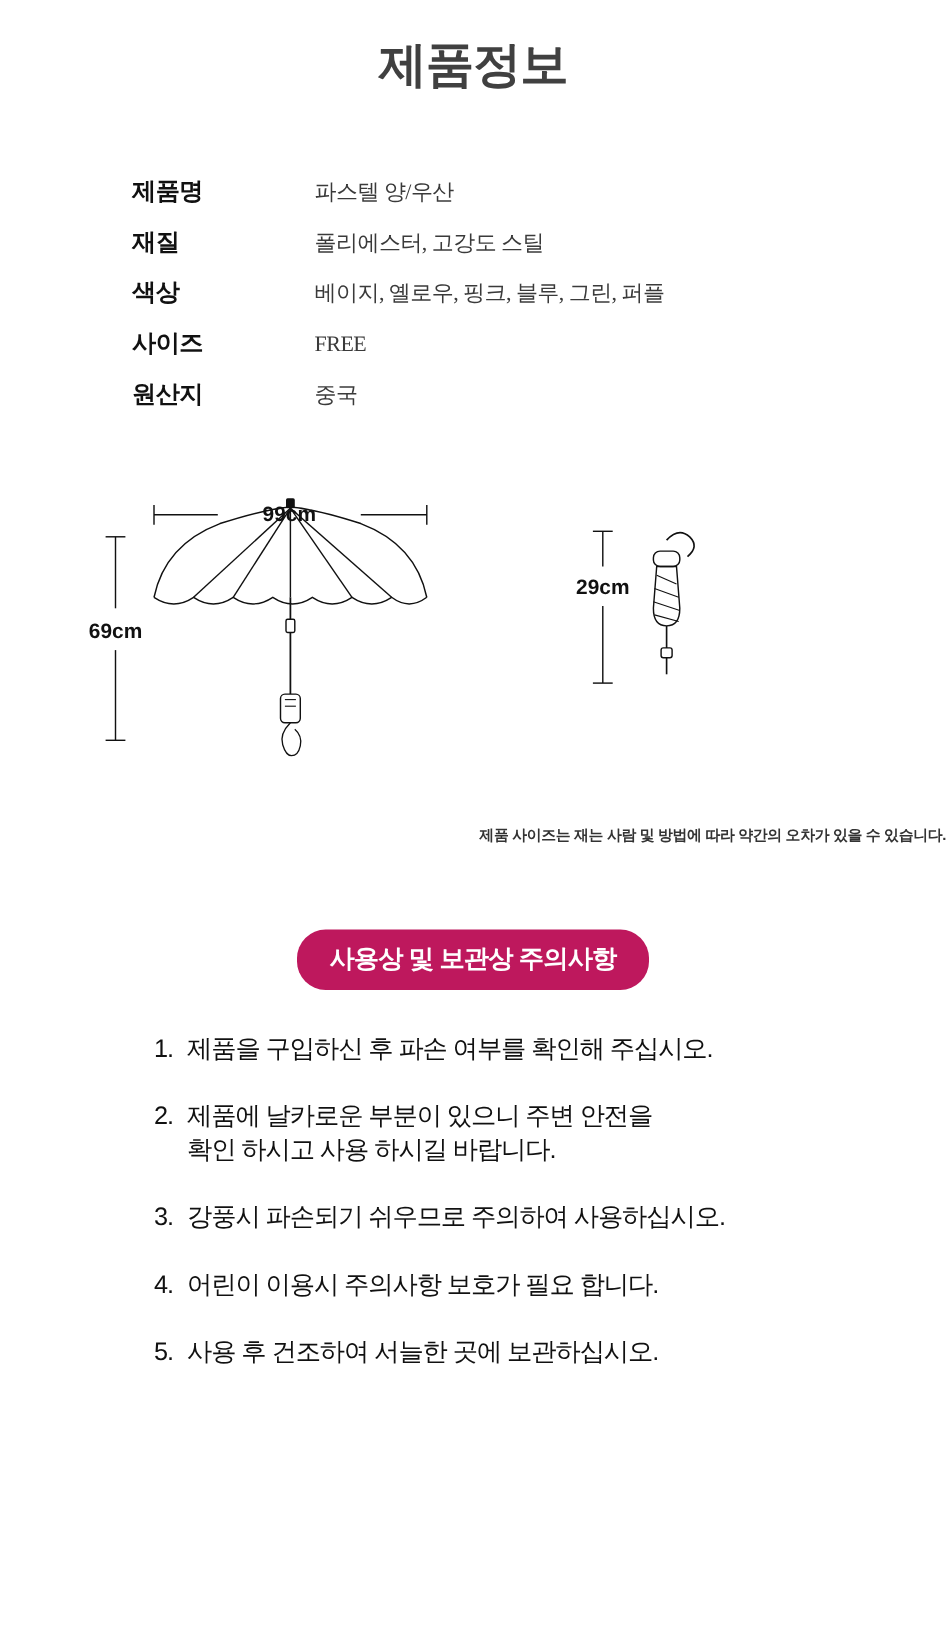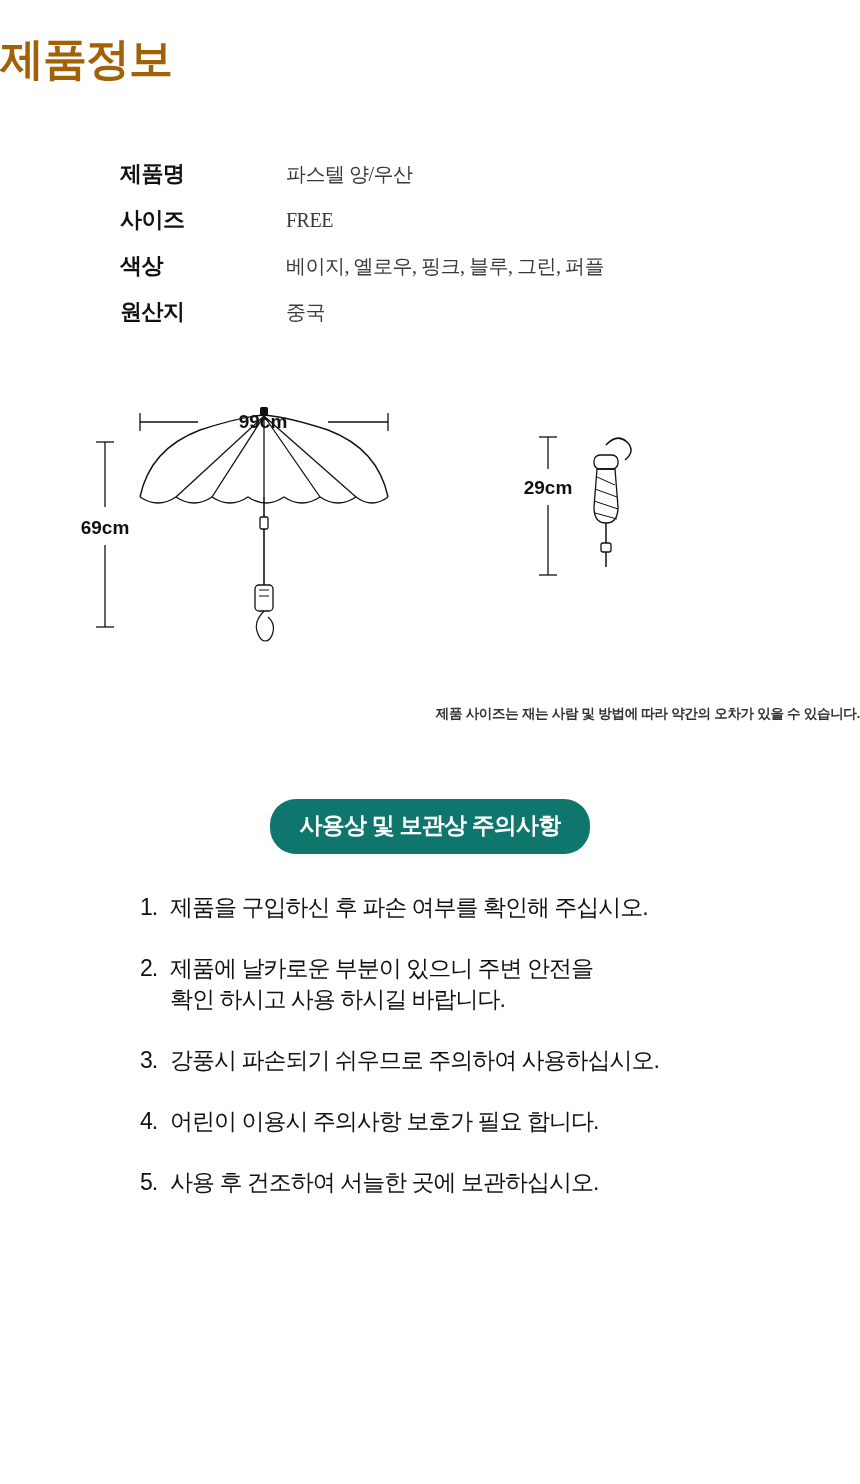--- a/index.html
+++ b/index.html
@@ -12,26 +12,26 @@
     width: 860px;
     height: 1484px;
     position: relative;
     font-family: "Liberation Sans", "DejaVu Sans", sans-serif;
     color: #1a1a1a;
     overflow: hidden;
   }
 
   
   .page-title {
-    text-align: left;
+    text-align: center;
     font-size: 44px;
     font-weight: bold;
     letter-spacing: -1px;
     margin-top: 30px;
-    color: #a16207;
+    color: #404040;
   }
 
   
   .spec-table {
     margin-top: 70px;
     margin-left: 120px;
     width: 640px;
   }
   .spec-row {
     display: flex;
@@ -72,21 +72,21 @@
     letter-spacing: -0.3px;
   }
 
   
   .caution-wrap {
     margin-top: 72px;
     text-align: center;
   }
   .caution-pill {
     display: inline-block;
-    background: #0f766e;
+    background: #be185d;
     color: #ffffff;
     font-size: 23px;
     font-weight: bold;
     padding: 11px 30px 13px 30px;
     border-radius: 26px;
     letter-spacing: -0.8px;
   }
   .caution-list {
     margin: 38px auto 0 auto;
     width: 620px;
@@ -115,29 +115,33 @@
 
 <div class="page-title">제품정보</div>
 
 <div class="spec-table">
 
   <div class="spec-row">
     <div class="spec-label">제품명</div>
     <div class="spec-value">파스텔 양/우산</div>
   </div>
 
+  <div class="spec-row">
+    <div class="spec-label">재질</div>
+    <div class="spec-value">폴리에스터, 고강도 스틸</div>
+  </div>
+
+  <div class="spec-row">
+    <div class="spec-label">색상</div>
+    <div class="spec-value">베이지, 옐로우, 핑크, 블루, 그린, 퍼플</div>
+  </div>
 
   <div class="spec-row">
     <div class="spec-label">사이즈</div>
     <div class="spec-value">FREE</div>
-  </div>
-
-  <div class="spec-row">
-    <div class="spec-label">색상</div>
-    <div class="spec-value">베이지, 옐로우, 핑크, 블루, 그린, 퍼플</div>
   </div>
 
   <div class="spec-row">
     <div class="spec-label">원산지</div>
     <div class="spec-value">중국</div>
   </div>
 
 </div>
 
 <div class="diagram-area">

